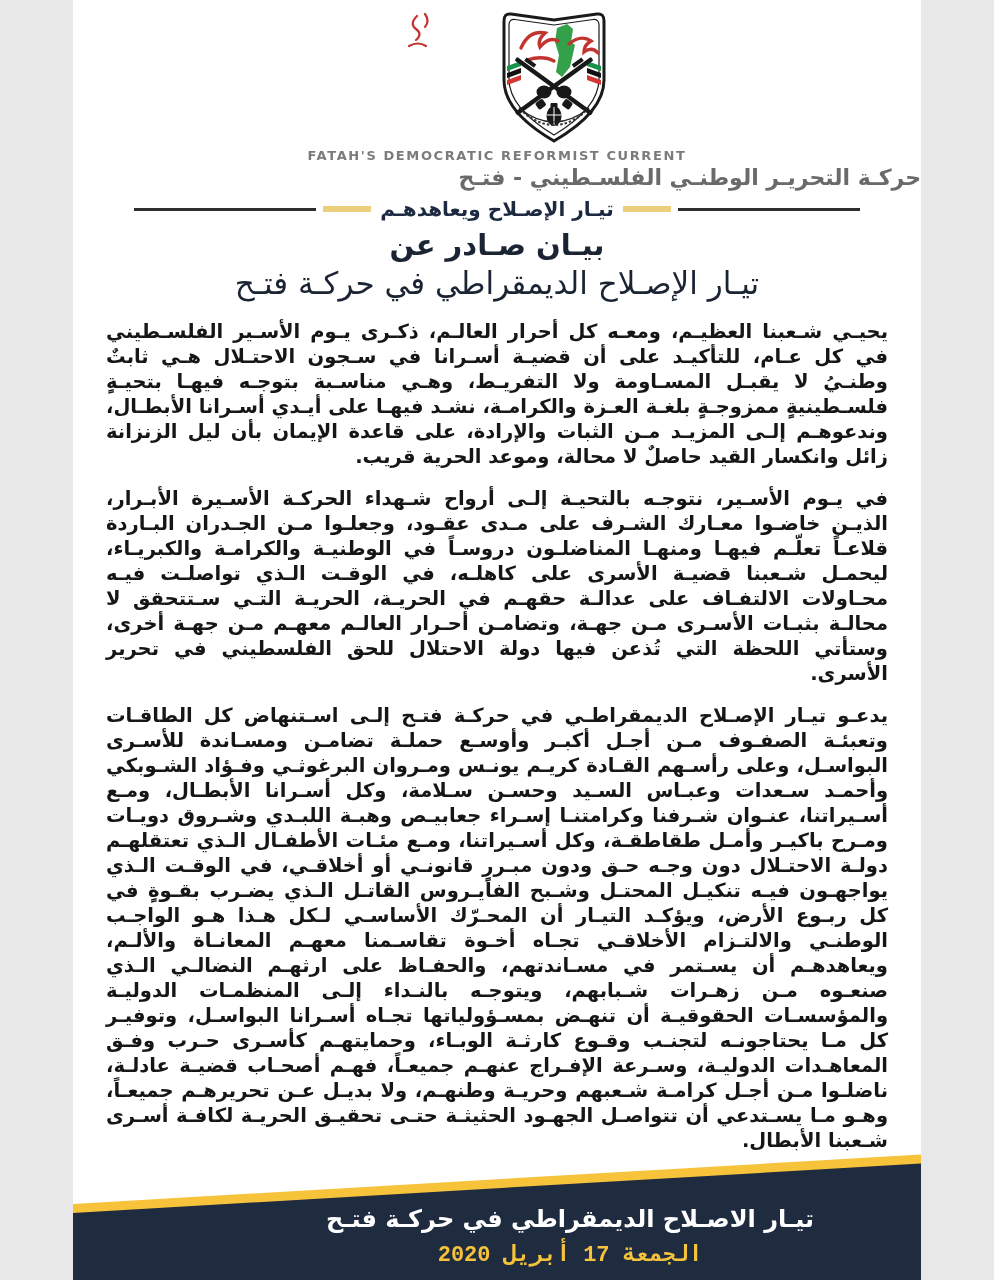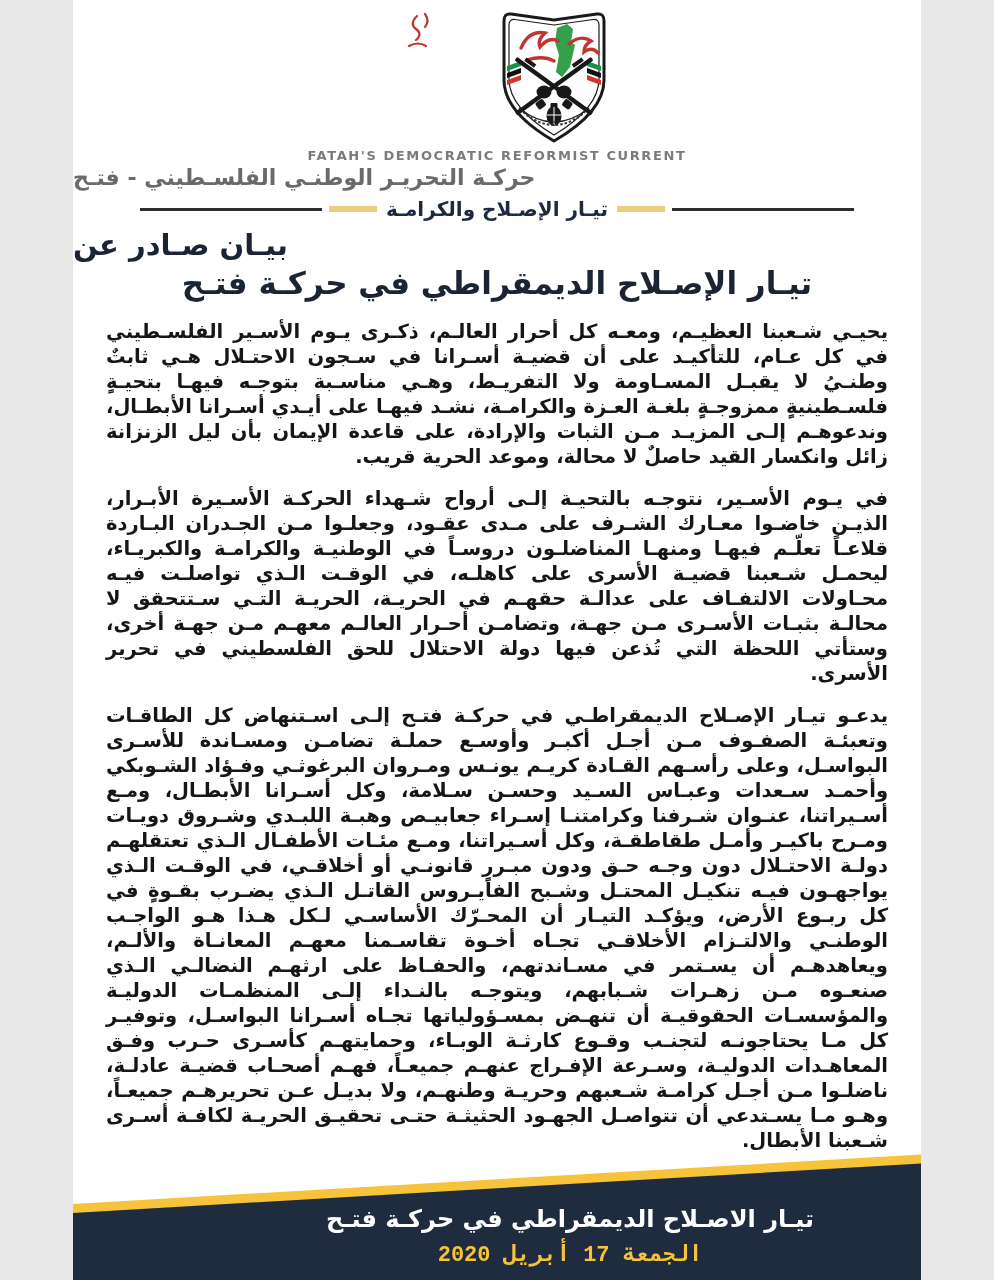--- a/index.html
+++ b/index.html
@@ -9,38 +9,38 @@
     position:relative; width:848px; height:1280px; margin:0 auto;
     background:#ffffff; overflow:hidden;
   }
   
   .logo-wrap { width:212px; height:136px; margin:8px auto 0; transform:translateX(10px); }
   .caption-en {
     text-align:center; font-weight:bold; font-size:13px; letter-spacing:1.6px;
     color:#7b7b7b; margin-top:4px;
   }
   .org-ar {
-    direction:rtl; text-align:left; font-weight:bold; font-size:22px;
+    direction:rtl; text-align:right; font-weight:bold; font-size:22px;
     color:#6a6a6a; margin-top:2px;
   }
   .separator {
     display:flex; align-items:center; justify-content:center;
     direction:rtl; margin-top:7px; gap:7px;
   }
   .sep-line-dark { width:182px; height:3px; background:#2e2e2e; }
   .sep-line-gold { width:48px; height:6px; background:#ebcf7d; }
   .sep-text {
     font-weight:bold; font-size:20px; color:#1c2940; white-space:nowrap; padding:0 2px;
   }
   .title-1 {
-    direction:rtl; text-align:left; font-weight:bold; font-size:29px;
+    direction:rtl; text-align:center; font-weight:bold; font-size:29px;
     color:#1b2433; margin-top:7px;
   }
   .title-2 {
-    direction:rtl; text-align:center; font-weight:bold; font-size:31px;
+    direction:rtl; text-align:center; font-weight:normal; font-size:31px;
     color:#1b2433; margin-top:3px;
   }
   
   .body-text {
     direction:rtl; text-align:justify; padding:0 33px; margin-top:18px;
     font-size:19.5px; line-height:25px; font-weight:bold; color:#161616;
   }
   .body-text p { margin-bottom:17px; }
   
   .footer { position:absolute; left:0; bottom:0; width:994px; height:140px; }
@@ -119,21 +119,21 @@
       </g>
     </svg>
   </div>
 
   <div class="caption-en">FATAH'S DEMOCRATIC REFORMIST CURRENT</div>
   <div class="org-ar">حركـة التحريـر الوطنـي الفلسـطيني - فتـح</div>
 
   <div class="separator">
     <span class="sep-line-dark"></span>
     <span class="sep-line-gold"></span>
-    <span class="sep-text">تيـار الإصـلاح والكرامـة</span>
+    <span class="sep-text">تيـار الإصـلاح ويعاهدهـم</span>
     <span class="sep-line-gold"></span>
     <span class="sep-line-dark"></span>
   </div>
 
   <div class="title-1">بيـان صـادر عن</div>
   <div class="title-2">تيـار الإصـلاح الديمقراطي في حركـة فتـح</div>
 
   <div class="body-text">
     <p>يحيـي شـعبنا العظيـم، ومعـه كل أحرار العالـم، ذكـرى يـوم الأسـير الفلسـطيني في كل عـام، للتأكيـد على أن قضيـة أسـرانا في سـجون الاحتـلال هـي ثابتٌ وطنـيُ لا يقبـل المسـاومة ولا التفريـط، وهـي مناسـبة بتوجـه فيهـا بتحيـةٍ فلسـطينيةٍ ممزوجـةٍ بلغـة العـزة والكرامـة، نشـد فيهـا على أيـدي أسـرانا الأبطـال، وندعوهـم إلـى المزيـد مـن الثبات والإرادة، على قاعدة الإيمان بأن ليل الزنزانة زائل وانكسار القيد حاصلٌ لا محالة، وموعد الحرية قريب.</p>
     <p>في يـوم الأسـير، نتوجـه بالتحيـة إلـى أرواح شـهداء الحركـة الأسـيرة الأبـرار، الذيـن خاضـوا معـارك الشـرف على مـدى عقـود، وجعلـوا مـن الجـدران البـاردة قلاعـاً تعلّـم فيهـا ومنهـا المناضلـون دروسـاً في الوطنيـة والكرامـة والكبريـاء، ليحمـل شـعبنا قضيـة الأسرى على كاهلـه، في الوقـت الـذي تواصلـت فيـه محـاولات الالتفـاف على عدالـة حقهـم في الحريـة، الحريـة التـي سـتتحقق لا محالـة بثبـات الأسـرى مـن جهـة، وتضامـن أحـرار العالـم معهـم مـن جهـة أخرى، وستأتي اللحظة التي تُذعن فيها دولة الاحتلال للحق الفلسطيني في تحرير الأسرى.</p>

